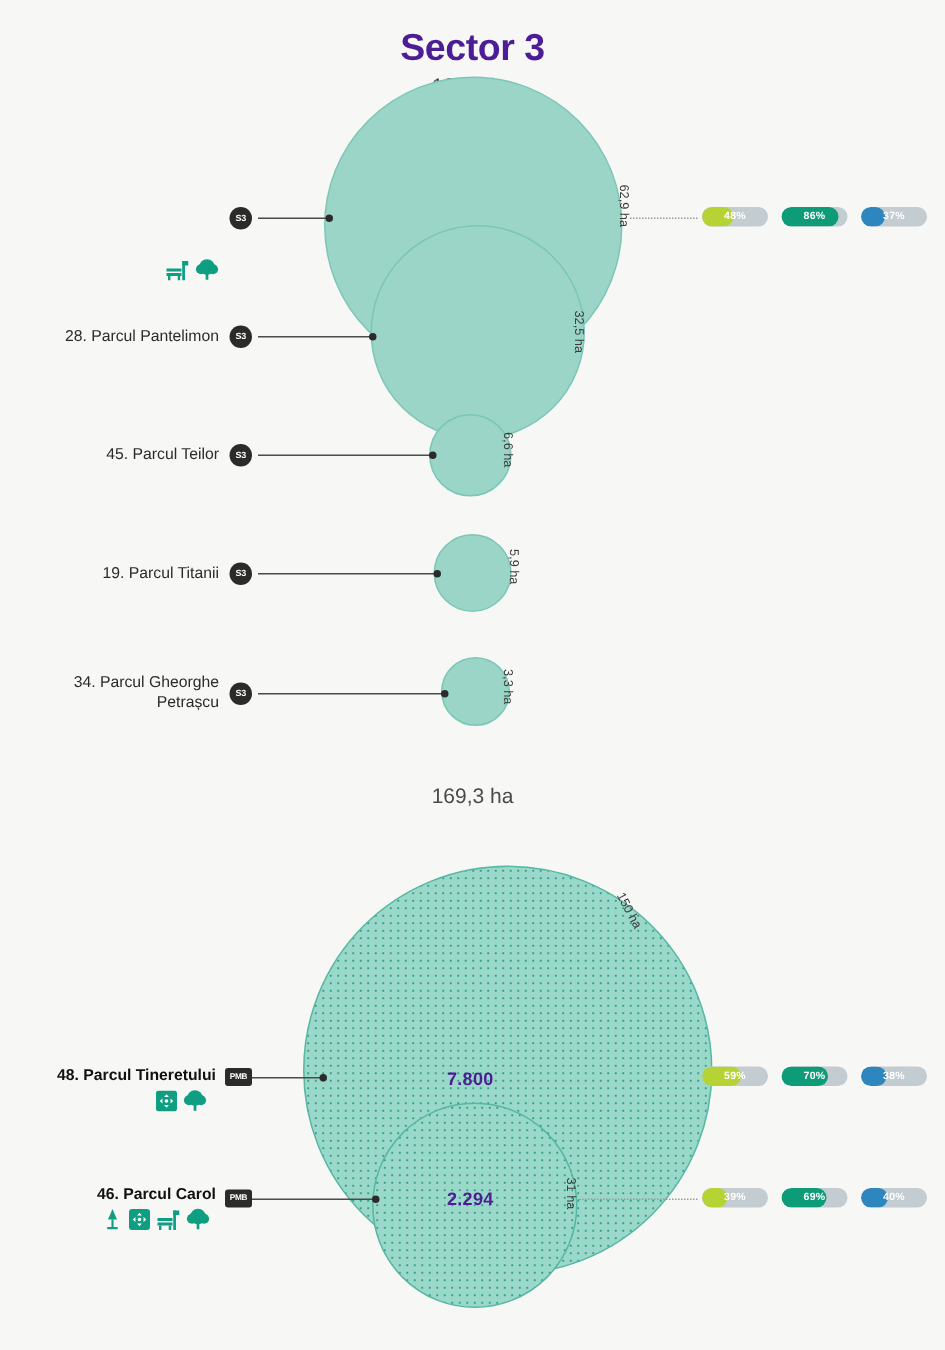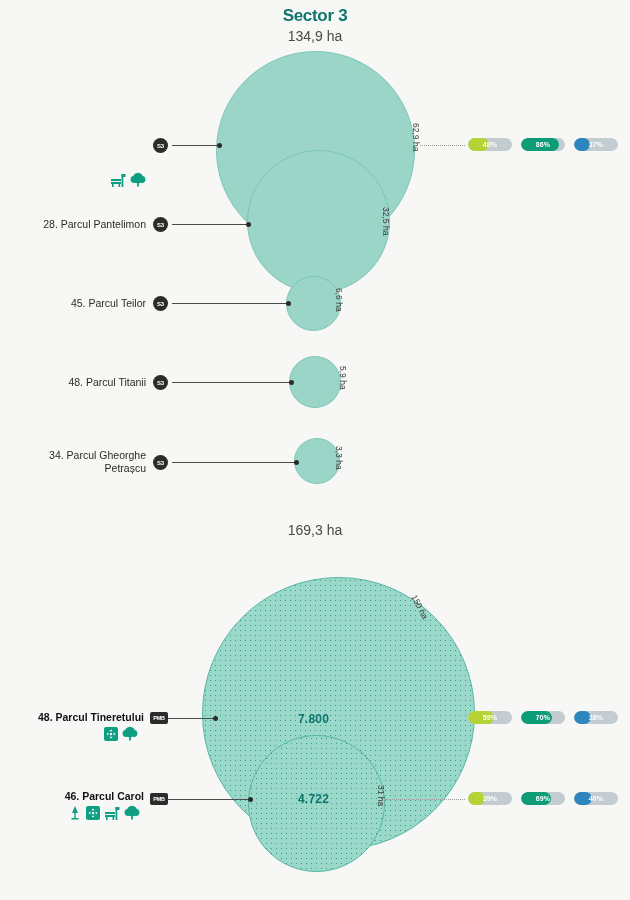--- a/index.html
+++ b/index.html
@@ -10,22 +10,22 @@
     color:#1d1d1b;
     overflow:hidden;
     position:relative;
   }
   .sector{position:absolute;left:0;top:0;width:630px;}
   #sector3{top:0;height:505px;}
   #sector4{top:520px;height:380px;}
 
   .sector-head{text-align:center;}
   .sector-title{
-    font-size:17px;font-weight:bold;letter-spacing:-0.3px;
-    color:#0f766e;margin:0;padding-top:6px;
+    font-size:25px;font-weight:bold;letter-spacing:-0.3px;
+    color:#4c1d95;margin:0;padding-top:18px;
   }
   .sector-sub{
     font-size:14px;color:#4a4a48;margin-top:2px;
   }
 
   
   .canvas{position:absolute;left:0;top:0;width:630px;height:100%;}
   .bubble{
     position:absolute;border-radius:50%;
     background:#9ad5c8;
@@ -33,21 +33,21 @@
     box-sizing:border-box;
   }
   .bubble.dotted{
     background-color:#9ad8ca;
     background-image:radial-gradient(#2f9e8a 0.7px, transparent 0.8px);
     background-size:5px 5px;
     border:1px solid #57b7a3;
   }
   .bubble-inner-label{
     position:absolute;
-    font-size:12px;font-weight:bold;color:#0f766e;
+    font-size:12px;font-weight:bold;color:#4c1d95;
     letter-spacing:0.2px;
     white-space:nowrap;
   }
 
   .ha-label{
     position:absolute;
     font-size:8.5px;color:#3b3b39;
     white-space:nowrap;
     transform-origin:left top;
   }
@@ -172,21 +172,21 @@
       <span class="park-name">28. Parcul Pantelimon</span>
     </div>
     <div class="badge-s" style="left:153px;top:217px;">S3</div>
 
     <div class="park-label" style="left:0px;top:297px;width:146px;">
       <span class="park-name">45. Parcul Teilor</span>
     </div>
     <div class="badge-s" style="left:153px;top:296px;">S3</div>
 
     <div class="park-label" style="left:0px;top:376px;width:146px;">
-      <span class="park-name">48. Parcul Titanii</span>
+      <span class="park-name">19. Parcul Titanii</span>
     </div>
     <div class="badge-s" style="left:153px;top:375px;">S3</div>
 
     <div class="park-label" style="left:0px;top:449px;width:146px;">
       <span class="park-name">34. Parcul Gheorghe</span>
       <span class="park-name">Petrașcu</span>
     </div>
     <div class="badge-s" style="left:153px;top:455px;">S3</div>
 
     <div class="pill-row" style="left:468px;top:138px;">
@@ -212,21 +212,21 @@
   <div class="sector-head">
     <div class="sector-sub">169,3 ha</div>
   </div>
 
   <div class="canvas">
 
     <div class="bubble dotted" style="left:202px;top:57px;width:273px;height:273px;"></div>
     <div class="bubble dotted" style="left:248px;top:215px;width:137px;height:137px;"></div>
 
     <div class="bubble-inner-label" style="left:298px;top:192px;">7.800</div>
-    <div class="bubble-inner-label" style="left:298px;top:272px;">4.722</div>
+    <div class="bubble-inner-label" style="left:298px;top:272px;">2.294</div>
 
     <div class="ha-label" style="left:418px;top:73px;transform:rotate(62deg);">150 ha</div>
     <div class="ha-label" style="left:386px;top:265px;transform:rotate(90deg);">31 ha</div>
 
     <div class="leader" style="left:168px;top:198px;width:48px;"></div>
     <div class="leader-dot" style="left:213px;top:196px;"></div>
 
     <div class="leader" style="left:168px;top:279px;width:84px;"></div>
     <div class="leader-dot" style="left:248px;top:277px;"></div>
 

